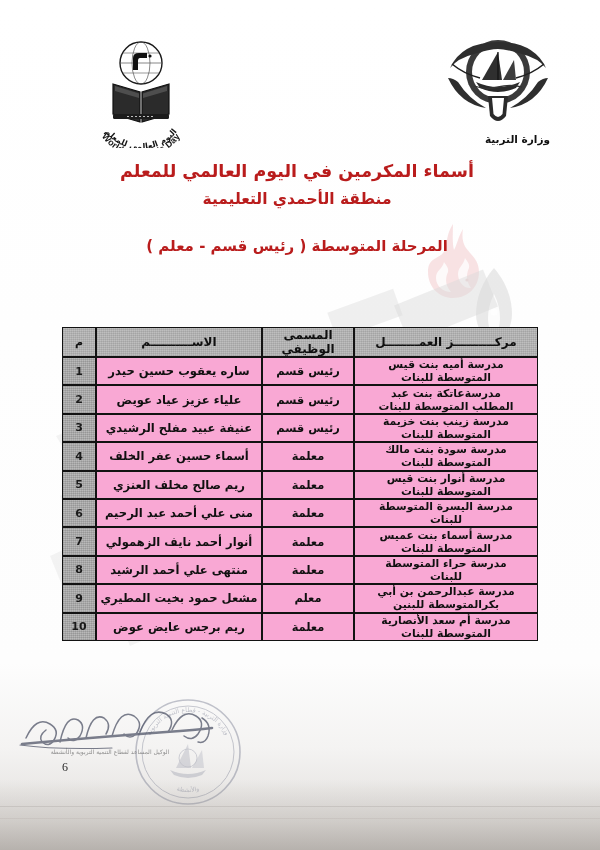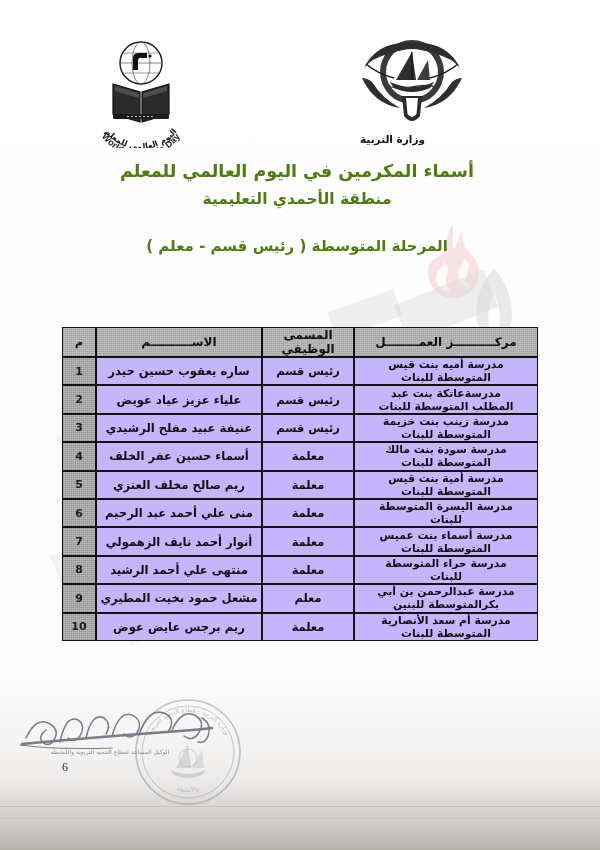--- a/index.html
+++ b/index.html
@@ -70,37 +70,37 @@
   .logo-wtd {
     position: absolute;
     left: 93px; top: 2px;
     width: 96px; height: 112px;
     text-align: center;
   }
   .logo-moe {
     position: absolute;
     right: 50px; top: 0px;
     width: 190px;
-    text-align: left;
+    text-align: right;
   }
   .moe-lines {
     margin-top: 2px;
     line-height: 1.38;
     font-weight: bold;
     color: #111;
   }
   .moe-l1 { font-size: 10.5px; letter-spacing: 0.2px; }
   .moe-l2 { font-size: 10.5px; letter-spacing: 0.2px; }
 
   
   .titles {
     position: absolute;
     left: 0; right: 6px; top: 163px;
     text-align: center;
-    color: #4d7c0f;
+    color: #b91c1c;
   }
   .t-line { font-weight: bold; line-height: 1.0; }
   .t1 { font-size: 17.5px; margin-bottom: 11px; }
   .t2 { font-size: 16px;   margin-bottom: 11px; }
   .t3 { font-size: 16px;   margin-bottom: 11px; letter-spacing: 1.2px; }
   .t4 { font-size: 15.5px; margin-bottom: 11px; letter-spacing: 0.6px; }
   .t5 { font-size: 15px;   margin-bottom: 0; margin-top: 32px; }
   .t5 .paren { font-weight: bold; letter-spacing: 0.5px; }
 
   
@@ -134,21 +134,21 @@
     font-size: 12px;
     background:
       repeating-linear-gradient(0deg, rgba(0,0,0,0.055) 0px, rgba(0,0,0,0.055) 1px, rgba(255,255,255,0.07) 1px, rgba(255,255,255,0.07) 2px),
       repeating-linear-gradient(90deg, rgba(0,0,0,0.05) 0px, rgba(0,0,0,0.05) 1px, rgba(255,255,255,0.06) 1px, rgba(255,255,255,0.06) 2px),
       #b6b6b6;
     color: #0a0a0a;
     letter-spacing: 0.3px;
   }
   thead th.h-num { font-size: 11px; }
 
-  tbody td { height: 28.4px; font-size: 11.4px; background: #c4b5fd; }
+  tbody td { height: 28.4px; font-size: 11.4px; background: #f9a8d4; }
   tbody td.num {
     font-size: 11px;
     color: #1a1a1a;
     background:
       repeating-linear-gradient(0deg, rgba(0,0,0,0.07) 0px, rgba(0,0,0,0.07) 1px, rgba(255,255,255,0.08) 1px, rgba(255,255,255,0.08) 2px),
       repeating-linear-gradient(90deg, rgba(0,0,0,0.06) 0px, rgba(0,0,0,0.06) 1px, rgba(255,255,255,0.07) 1px, rgba(255,255,255,0.07) 2px),
       #adadad;
   }
   tbody td.name  { font-size: 11.6px; }
   tbody td.title { font-size: 11.4px; text-align: center; }
@@ -333,21 +333,21 @@
           <td class="name">عنيفة عبيد مفلح الرشيدي</td>
           <td class="num">3</td>
         </tr>
         <tr>
           <td class="work">مدرسة سودة بنت مالك المتوسطة للبنات</td>
           <td class="title">معلمة</td>
           <td class="name">أسماء حسين عفر الخلف</td>
           <td class="num">4</td>
         </tr>
         <tr>
-          <td class="work">مدرسة أمية بنت قيس المتوسطة للبنات</td>
+          <td class="work">مدرسة أنوار بنت قيس المتوسطة للبنات</td>
           <td class="title">معلمة</td>
           <td class="name">ريم صالح مخلف العنزي</td>
           <td class="num">5</td>
         </tr>
         <tr>
           <td class="work">مدرسة اليسرة المتوسطة للبنات</td>
           <td class="title">معلمة</td>
           <td class="name">منى علي أحمد عبد الرحيم</td>
           <td class="num">6</td>
         </tr>

